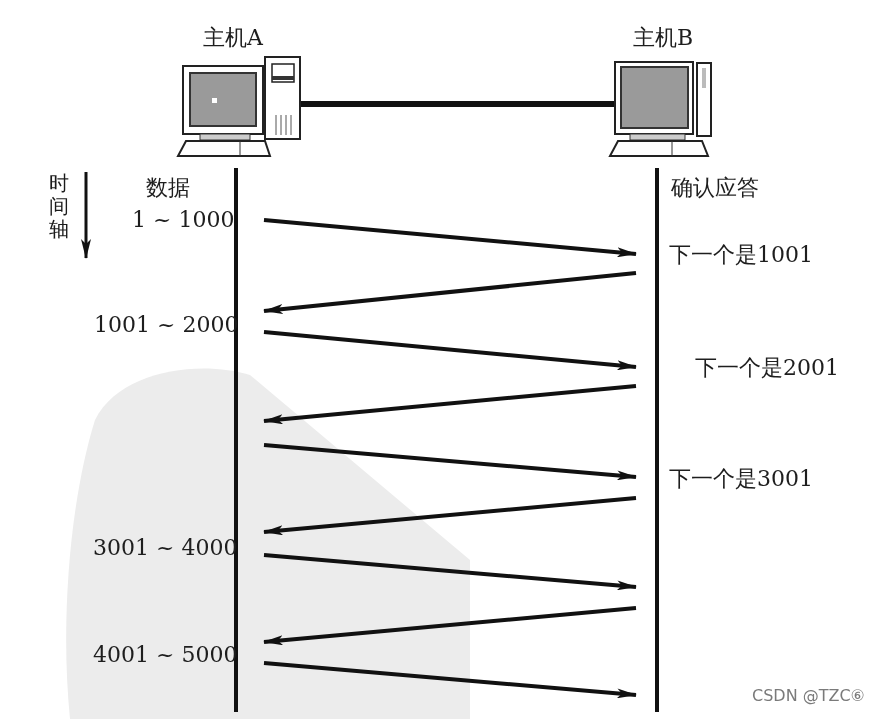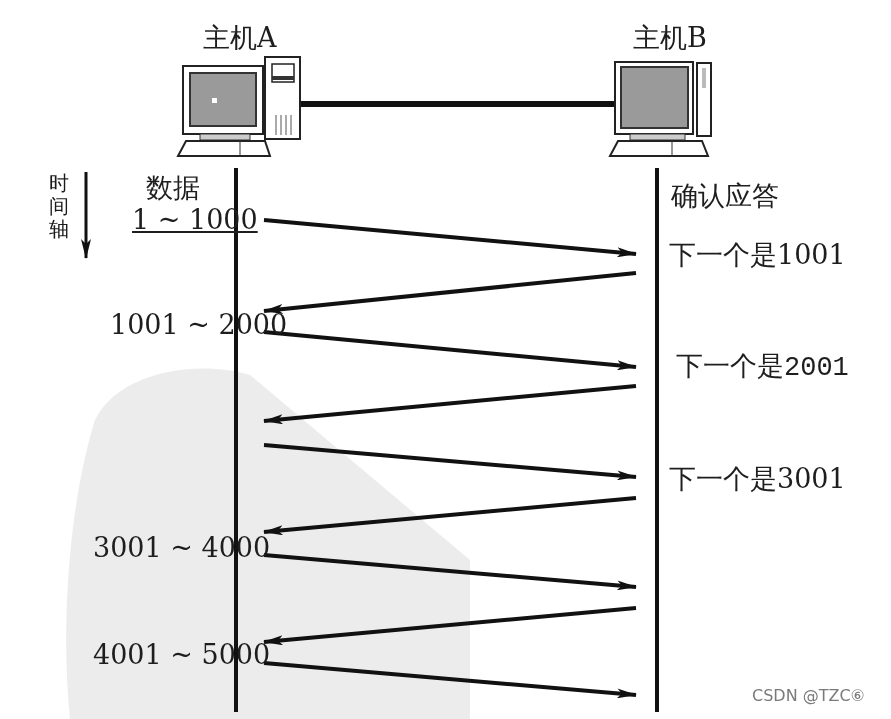--- a/index.html
+++ b/index.html
@@ -1,19 +1,19 @@
 <!DOCTYPE html>
 <html><head>
 <meta charset="utf-8">
 <style>
   html,body{margin:0;padding:0;background:#fff;}
   #stage{position:relative;width:891px;height:719px;overflow:hidden;background:#fff;
     font-family:"DejaVu Serif","Liberation Serif",serif;color:#1a1a1a;}
   svg{position:absolute;left:0;top:0;}
-  .lbl{position:absolute;white-space:nowrap;font-size:27px;line-height:24px;color:#1e1e1e;}
+  .lbl{position:absolute;white-space:nowrap;font-size:22px;line-height:24px;color:#1e1e1e;}
   .vert{position:absolute;font-size:20px;line-height:23px;width:22px;text-align:center;}
   .wm{position:absolute;font-family:"DejaVu Sans","Liberation Sans",sans-serif;font-size:16px;color:#7a7a7a;}
 </style>
 </head>
 <body>
 
 <div id="stage">
 
   <svg width="891" height="719" viewBox="0 0 891 719">
     <defs>
@@ -76,25 +76,25 @@
   <div class="lbl" style="left:203px;top:26px;">主机A</div>
   <div class="lbl" style="left:633px;top:26px;">主机B</div>
 
   <div class="vert" style="left:48px;top:172px;">
     <div>时</div>
     <div>间</div>
     <div>轴</div>
   </div>
 
   <div class="lbl" style="left:146px;top:176px;">数据</div>
-  <div class="lbl" style="left:671px;top:176px;margin-top:8px;">确认应答</div>
+  <div class="lbl" style="left:671px;top:176px;">确认应答</div>
 
-  <div class="lbl" style="left:132px;top:208px;text-decoration:underline;">1 ~ 1000</div>
-  <div class="lbl" style="left:94px;top:313px;margin-left:16px;">1001 ~ 2000</div>
+  <div class="lbl" style="left:132px;top:208px;">1 ~ 1000</div>
+  <div class="lbl" style="left:94px;top:313px;">1001 ~ 2000</div>
   <div class="lbl" style="left:93px;top:536px;">3001 ~ 4000</div>
   <div class="lbl" style="left:93px;top:643px;text-align:center;">4001 ~ 5000</div>
 
   <div class="lbl" style="left:669px;top:243px;">下一个是1001</div>
-  <div class="lbl" style="left:676px;top:356px;font-family:Liberation Mono, monospace;">下一个是2001</div>
+  <div class="lbl" style="left:695px;top:356px;">下一个是2001</div>
   <div class="lbl" style="left:669px;top:467px;">下一个是3001</div>
 
   <div class="wm" style="left:752px;top:686px;">CSDN @TZC⑥</div>
 </div>
 
 </body></html>

